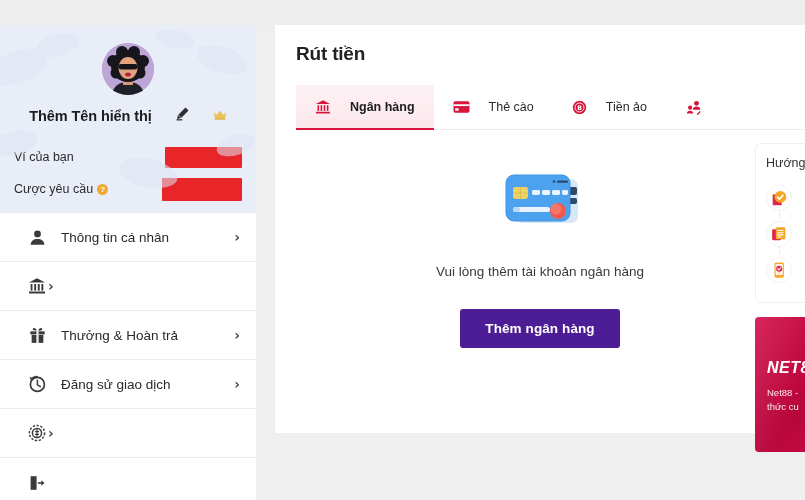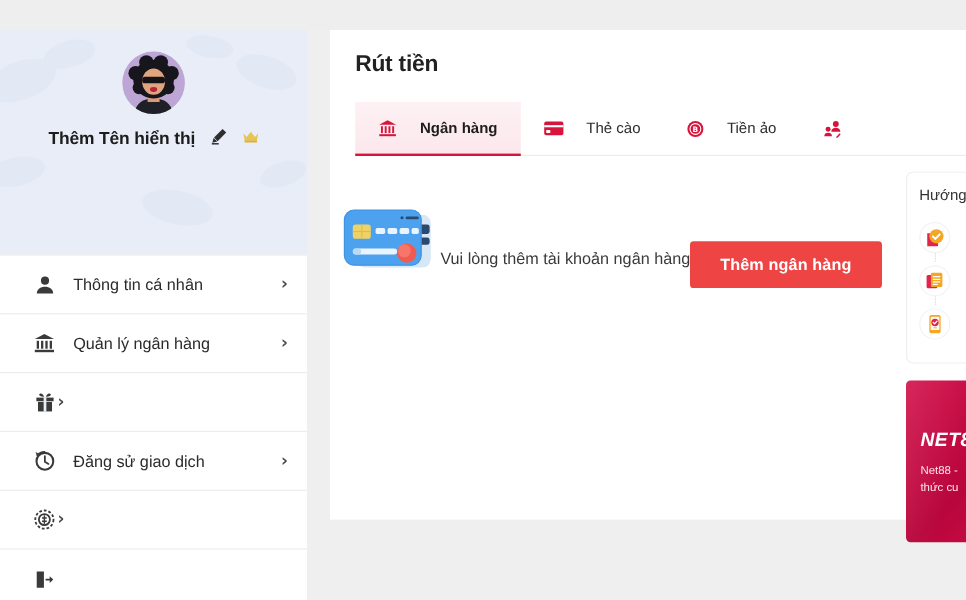--- a/index.html
+++ b/index.html
@@ -31,21 +31,21 @@
   }
   .avatar-wrap {
     width: 52px; height: 52px; margin: 0 auto;
     border-radius: 50%; overflow: hidden;
     background: #bda6d6;
     display: flex; align-items: flex-end; justify-content: center;
   }
   .avatar-svg { display: block; }
   .name-row {
     display: flex; align-items: center; justify-content: center;
-    gap: 12px; margin-top: 11px;
+    gap: 23px; margin-top: 11px;
   }
   .display-name {
     font-size: 14.5px; font-weight: bold; color: #1c1c1c;
     letter-spacing: -.1px;
   }
   .pencil-icon { display: block; }
   .crown-icon  { display: block; }
 
   .wallet-rows { margin-top: 16px; padding: 0 14px; }
   .wallet-row {
@@ -123,28 +123,28 @@
   .tab.active .tab-label { font-weight: bold; color: #1d1d1d; }
   .tab.active::after {
     content: ""; position: absolute; left: 0; right: 0; bottom: -1px;
     height: 2px; background: #d8143c;
   }
   .tab-icon { display: flex; align-items: center; flex: none; }
 
   
   .empty-state {
     position: absolute; left: 0; right: 0; top: 140px;
-    display: flex; flex-direction: row; align-items: center;
+    display: flex; flex-direction: column; align-items: center;
   }
   .empty-text {
     margin-top: 20px; font-size: 13.5px; color: #3a3a3a;
   }
   .add-bank-btn {
     margin-top: 30px;
-    background: #ef4444; color: #ffffff;
+    background: #4c1d95; color: #ffffff;
     border: none; border-radius: 3px;
     padding: 12px 25px;
     font-size: 13.5px; font-weight: bold;
     font-family: "Liberation Sans", sans-serif;
     cursor: pointer;
     letter-spacing: .1px;
   }
 
   
   .right-rail {
@@ -263,20 +263,35 @@
 
         <span class="crown-icon">
           <svg width="14" height="12" viewBox="0 0 16 13">
             <path d="M1 3.2l3 3.4 4-5 4 5 3-3.4 -1.2 7.6H2.2z" fill="#e8c457"></path>
             <rect x="2" y="10.2" width="12" height="1.7" rx=".6" fill="#d9b241"></rect>
           </svg>
         </span>
       </div>
     </div>
 
+    <div class="wallet-rows">
+
+      <div class="wallet-row">
+        <span class="wallet-label">Ví của bạn</span>
+        <span class="redact w1"></span>
+      </div>
+
+      <div class="wallet-row">
+        <span class="wallet-label">
+          <span>Cược yêu cầu</span>
+          <span class="help-badge">?</span>
+        </span>
+        <span class="redact w2"></span>
+      </div>
+    </div>
 
     <div class="menu-card">
 
       <div class="menu-item">
         <span class="menu-icon">
           <svg width="17" height="17" viewBox="0 0 18 18">
             <circle cx="9" cy="5.2" r="3.6" fill="#3a3a3a"></circle>
             <path d="M1.8 16.6c0-4 3.2-6 7.2-6s7.2 2 7.2 6z" fill="#3a3a3a"></path>
           </svg>
         </span>
@@ -288,34 +303,34 @@
         <span class="menu-icon">
           <svg width="18" height="18" viewBox="0 0 18 18">
             <path d="M9 1.3L17 5.6H1z" fill="#3a3a3a"></path>
             <rect x="2.6" y="7" width="1.9" height="6.6" fill="#3a3a3a"></rect>
             <rect x="6.2" y="7" width="1.9" height="6.6" fill="#3a3a3a"></rect>
             <rect x="9.8" y="7" width="1.9" height="6.6" fill="#3a3a3a"></rect>
             <rect x="13.4" y="7" width="1.9" height="6.6" fill="#3a3a3a"></rect>
             <rect x="1" y="14.5" width="16" height="2" fill="#3a3a3a"></rect>
           </svg>
         </span>
-        <span class="menu-label">Quản lý ngân hàng</span>
         <span class="chev">›</span>
       </div>
 
       <div class="menu-item">
         <span class="menu-icon">
           <svg width="17" height="17" viewBox="0 0 18 18">
             <path d="M4.6 1.2c1.6-.6 3 .8 3.6 2.6C6.4 4 4.6 3.6 4 2.6c-.3-.6 0-1.2.6-1.4z" fill="#3a3a3a"></path>
             <path d="M13.4 1.2c-1.6-.6-3 .8-3.6 2.6 1.8.2 3.6-.2 4.2-1.2.3-.6 0-1.2-.6-1.4z" fill="#3a3a3a"></path>
             <rect x="1.4" y="4.6" width="15.2" height="3.2" fill="#3a3a3a"></rect>
             <rect x="2.8" y="8.4" width="12.4" height="8.4" fill="#3a3a3a"></rect>
             <rect x="7.8" y="4.2" width="2.4" height="12.8" fill="#e8edf7"></rect>
           </svg>
         </span>
+        <span class="menu-label">Thưởng &amp; Hoàn trả</span>
         <span class="chev">›</span>
       </div>
 
       <div class="menu-item">
         <span class="menu-icon">
           <svg width="18" height="18" viewBox="0 0 18 18">
             <circle cx="9.4" cy="9.4" r="7" fill="none" stroke="#3a3a3a" stroke-width="1.7"></circle>
             <path d="M9.4 5.2v4.6l3 1.8" stroke="#3a3a3a" stroke-width="1.5" fill="none" stroke-linecap="round"></path>
             <path d="M3.4 4.4A7 7 0 0 1 9 1.6" stroke="#3a3a3a" stroke-width="1.7" fill="none" stroke-linecap="round"></path>
             <path d="M1.6 1.6l2.2 1.2-1.1 2.2z" fill="#3a3a3a"></path>

